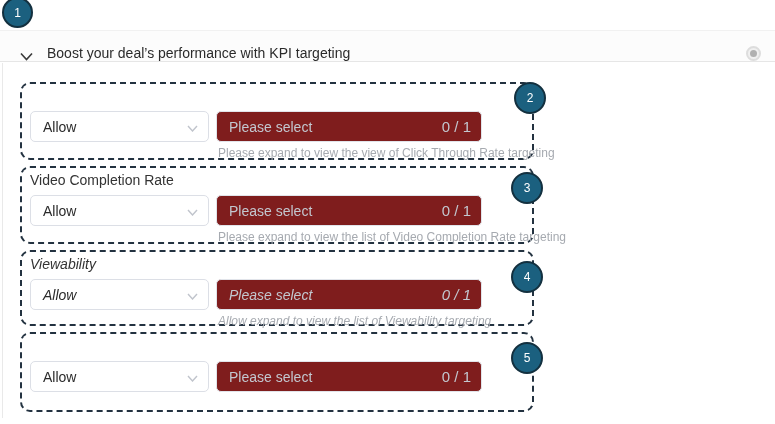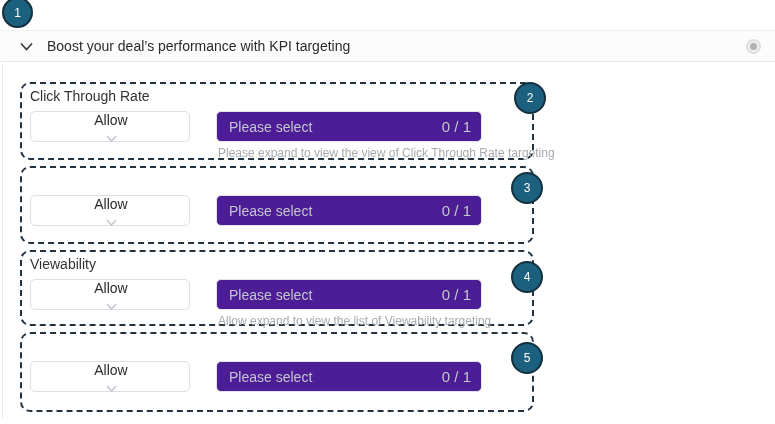--- a/index.html
+++ b/index.html
@@ -15,21 +15,21 @@
 
   
   .collapse-header {
     position: absolute;
     left: 0; top: 30px;
     width: 775px; height: 32px;
     background: #fcfcfc;
     border-top: 1px solid #f1f1f1;
     border-bottom: 1px solid #e6e6e6;
     display: flex;
-    align-items: center;
+    align-items: flex-end;
     padding: 0 14px 0 20px;
   }
   .chevron-svg { display: block; }
   .collapse-title {
     margin-left: 14px;
     font-size: 14px;
     color: #2b2b2b;
   }
   .header-spacer { flex: 1; }
   .radio-outer {
@@ -64,40 +64,39 @@
   }
   .kpi-label {
     position: absolute;
     left: 8px; top: 4px;
     font-size: 14px;
     color: #333333;
   }
   .mode-select {
     position: absolute;
     left: 8px; top: 27px;
-    width: 160px; height: 31px;
+    width: 179px; height: 31px;
     background: #ffffff;
     border: 1px solid #dcdfe6;
     border-radius: 5px;
     display: flex; align-items: center;
     padding: 0 10px 0 12px;
     cursor: pointer;
-    flex-direction: column;
   }
   .mode-select-value {
     flex: 1;
     font-size: 14px;
     color: #2b2b2b;
   }
   .select-chevron { color: #c0c4cc; }
   .value-input {
     position: absolute;
     left: 194px; top: 27px;
     width: 266px; height: 31px;
-    background: #4c1d95;
+    background: #7f1d1d;
     border: 1px solid #e1e4ea;
     border-radius: 5px;
     display: flex; align-items: center;
     padding: 0 10px 0 12px;
     cursor: text;
   }
   .input-placeholder {
     flex: 1;
     font-size: 14px;
     color: #c3c7cf;
@@ -130,21 +129,21 @@
     z-index: 5;
   }
   #badge-1 { left: 2px; top: -3px; width: 31px; height: 31px; }
   #badge-2 { left: 514px; top: 82px; }
   #badge-3 { left: 511px; top: 172px; }
   #badge-4 { left: 511px; top: 261px; }
   #badge-5 { left: 511px; top: 342px; }
 
   #section-ctr { top: 82px;  height: 78px; }
   #section-vcr { top: 166px; height: 78px; }
-  #section-view { top: 250px; height: 76px; }
+  #section-view { top: 250px; height: 76px; font-style: italic; }
   #section-om  { top: 332px; height: 80px; }
 </style>
 </head>
 <body>
 
 <div id="canvas">
 
   <div class="collapse-header">
     <span>
       <svg class="chevron-svg" width="13" height="9" viewBox="0 0 13 9">
@@ -154,49 +153,50 @@
     <span class="collapse-title">Boost your deal’s performance with KPI targeting</span>
     <span class="header-spacer"></span>
     <span class="radio-outer">
       <span class="radio-dot"></span>
     </span>
   </div>
 
   <div class="panel-left-border"></div>
 
   <div class="kpi-section" id="section-ctr">
-    <div class="kpi-label">Click Through Rate</div>
     <div class="mode-select">
       <span class="mode-select-value">Allow</span>
       <span class="select-chevron">
         <svg width="11" height="7" viewBox="0 0 11 7">
             <polyline points="1,1 5.5,6 10,1" fill="none" stroke="#c0c4cc" stroke-width="1.4"></polyline>
           </svg>
       </span>
     </div>
     <div class="value-input">
       <span class="input-placeholder">Please select</span>
       <span class="input-counter">0 / 1</span>
     </div>
     <div class="helper-text">Please expand to view the view of Click Through Rate targeting</div>
   </div>
 
   <div class="kpi-section" id="section-vcr">
-    <div class="mode-select">
-      <span class="mode-select-value">Allow</span>
-      <span class="select-chevron">
-        <svg width="11" height="7" viewBox="0 0 11 7">
-            <polyline points="1,1 5.5,6 10,1" fill="none" stroke="#c0c4cc" stroke-width="1.4"></polyline>
-          </svg>
-      </span>
-    </div>
-    <div class="value-input">
-      <span class="input-placeholder">Please select</span>
-      <span class="input-counter">0 / 1</span>
-    </div>
+    <div class="kpi-label">Video Completion Rate</div>
+    <div class="mode-select">
+      <span class="mode-select-value">Allow</span>
+      <span class="select-chevron">
+        <svg width="11" height="7" viewBox="0 0 11 7">
+            <polyline points="1,1 5.5,6 10,1" fill="none" stroke="#c0c4cc" stroke-width="1.4"></polyline>
+          </svg>
+      </span>
+    </div>
+    <div class="value-input">
+      <span class="input-placeholder">Please select</span>
+      <span class="input-counter">0 / 1</span>
+    </div>
+    <div class="helper-text">Please expand to view the list of Video Completion Rate targeting</div>
   </div>
 
   <div class="kpi-section" id="section-view">
     <div class="kpi-label">Viewability</div>
     <div class="mode-select">
       <span class="mode-select-value">Allow</span>
       <span class="select-chevron">
         <svg width="11" height="7" viewBox="0 0 11 7">
             <polyline points="1,1 5.5,6 10,1" fill="none" stroke="#c0c4cc" stroke-width="1.4"></polyline>
           </svg>

